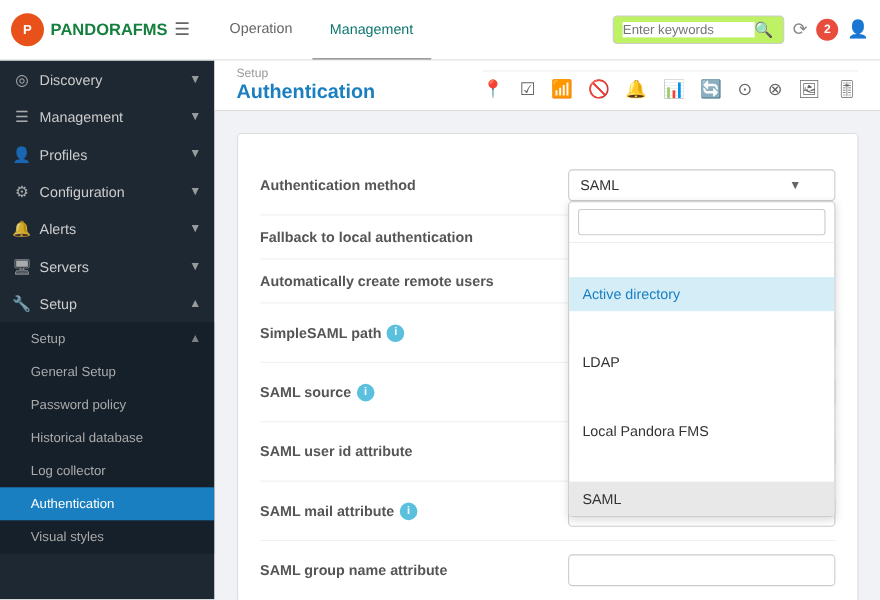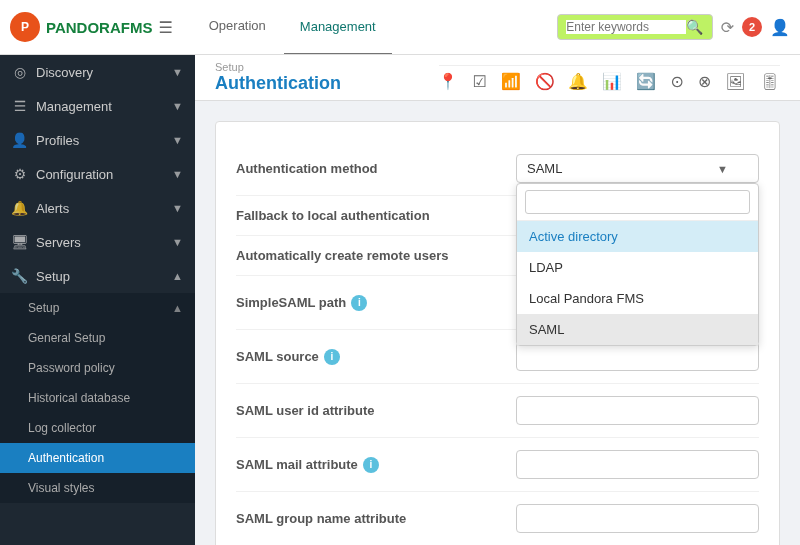--- a/index.html
+++ b/index.html
@@ -57,21 +57,21 @@
     .form-field { flex: 1; }
     .info-icon { display: inline-flex; align-items: center; justify-content: center; width: 16px; height: 16px; background: #5bc0de; border-radius: 50%; color: #fff; font-size: 10px; font-weight: bold; cursor: pointer; }
 
     
     .select-wrapper { position: relative; display: inline-block; width: 100%; }
     .select-display { border: 1px solid #ccc; border-radius: 4px; padding: 6px 30px 6px 10px; background: #fff; cursor: pointer; display: flex; align-items: center; justify-content: space-between; font-size: 13px; }
     .select-chevron { color: #666; font-size: 11px; }
     .dropdown-menu { position: absolute; top: 100%; left: 0; right: 0; background: #fff; border: 1px solid #ccc; border-radius: 4px; z-index: 100; box-shadow: 0 2px 8px rgba(0,0,0,0.15); }
     .dropdown-search { padding: 6px 8px; border-bottom: 1px solid #eee; }
     .dropdown-search input { width: 100%; border: 1px solid #ccc; border-radius: 3px; padding: 4px 8px; font-size: 12px; outline: none; }
-    .dropdown-option { padding: 8px 12px; cursor: pointer; font-size: 13px; }
+    .dropdown-option { padding: 8px 12px; cursor: pointer; font-size: 13px; margin-top: 31px; }
     .dropdown-option.highlighted { background: #d4edf7; color: #1a7fc1; }
     .dropdown-option.selected { background: #e8e8e8; color: #333; }
 
     
     .text-input { width: 100%; border: 1px solid #ccc; border-radius: 4px; padding: 6px 10px; font-size: 13px; outline: none; background: #fff; }
   </style>
 </head>
 <body>
 
 <div class="app-wrapper">

